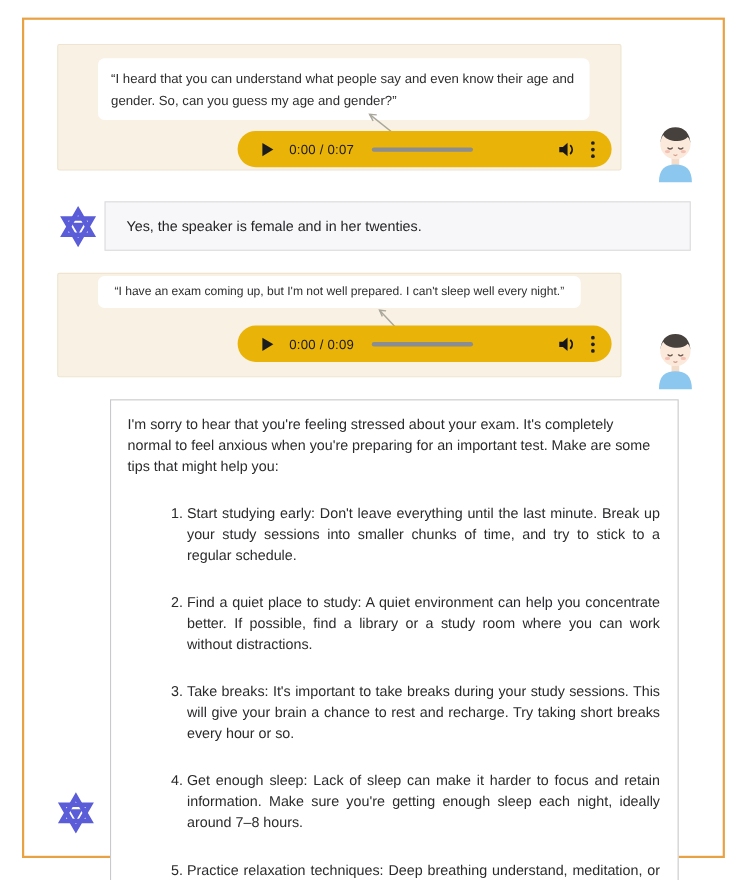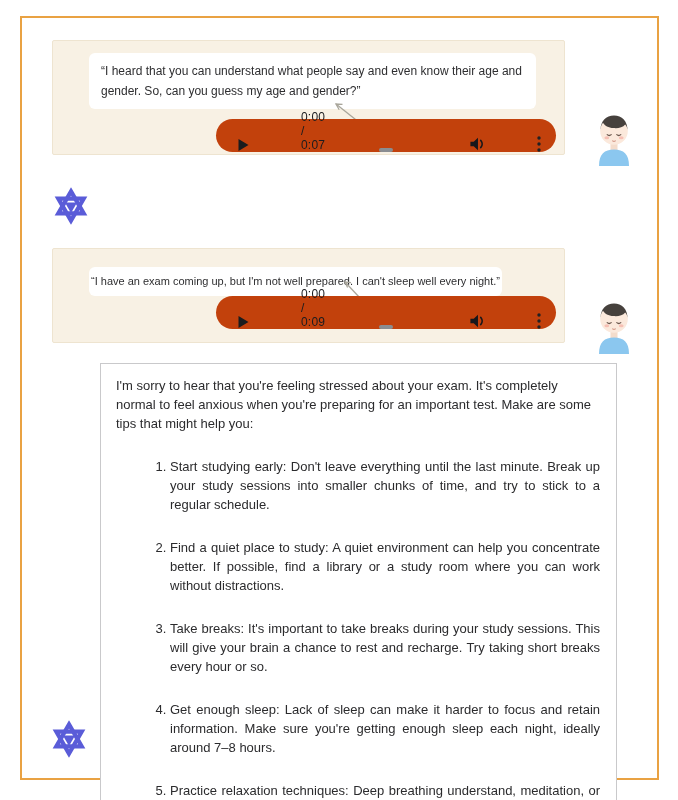--- a/index.html
+++ b/index.html
@@ -18,31 +18,31 @@
     border-radius:2px; box-sizing:border-box;
   }
   .bubble-1 { left:52px; top:40px;  width:513px; height:115px; }
   .bubble-2 { left:52px; top:248px; width:513px; height:95px; }
 
   .transcript {
     position:absolute; background:#ffffff; border-radius:6px;
     color:#2e2e30; box-sizing:border-box;
   }
   .transcript-1 { left:36px; top:12px; width:447px; padding:8px 12px; font-size:12px; line-height:20px; }
-  .transcript-2 { left:36px; top:18px; width:max-content; max-width:470px; padding:7px 2px;
+  .transcript-2 { left:36px; top:2px; width:max-content; max-width:470px; padding:7px 15px;
                   font-size:11px; line-height:15px; white-space:nowrap; }
 
   .note-arrow { position:absolute; }
   .arrow-1 { left:278px; top:60px; }
   .arrow-2 { left:288px; top:30px; }
 
   
   .player {
-    position:absolute; display:flex; align-items:flex-end;
-    width:340px; height:33px; background:#c2410c; border-radius:17px;gap:38px;
+    position:absolute; display:flex; align-items:center;
+    width:340px; height:33px; background:#eab308; border-radius:17px;
   }
   .player-1 { left:163px; top:78px; }
   .player-2 { left:163px; top:47px; }
   .play-btn { margin-left:21px; width:13px; height:14px; padding:0; border:none; background:none; display:flex; cursor:pointer; }
   .audio-time { margin-left:13px; font-size:12px; color:#1b1c1f; letter-spacing:.2px; }
   .seekbar { margin-left:16px; width:92px; height:4px; background:#8A8D91; border-radius:2px; cursor:pointer; }
   .player-spacer { flex:1; }
   .vol-btn, .kebab-btn { border:none; background:none; padding:0; display:flex; cursor:pointer; }
   .kebab-btn { margin-left:13px; margin-right:15px; }
 
@@ -122,20 +122,23 @@
     <path d="M22.6 36.8 q1.4 1.2 2.8 0" stroke="#D59A88" stroke-width="1.1" fill="none" stroke-linecap="round"></path>
   </svg>
 
   <svg class="ai-logo logo-1" viewBox="0 0 40 40">
     <g fill="none" stroke="#5A5CD8" stroke-width="4.4">
       <path d="M20 4.6 L33.4 27.8 L6.6 27.8 Z"></path>
       <path d="M20 35.4 L6.6 12.2 L33.4 12.2 Z"></path>
     </g>
     <path d="M13.6 16.4 L26.4 16.4 L20 27.4 Z" fill="#5A5CD8"></path>
   </svg>
+  <div class="ai-reply-1">
+    <span>Yes, the speaker is female and in her twenties.</span>
+  </div>
 
   <div class="user-bubble bubble-2">
     <div class="transcript transcript-2">“I have an exam coming up, but I'm not well prepared. I can't sleep well every night.”</div>
 
     <svg class="note-arrow arrow-2" width="24" height="24" viewBox="0 0 24 24">
       <path d="M19 19 L4 3" stroke="#A9A69B" stroke-width="1.3" fill="none"></path>
       <path d="M10 3.6 L4 3 L6.6 8.6" stroke="#A9A69B" stroke-width="1.3" fill="none"></path>
     </svg>
 
     <div class="player player-2">

